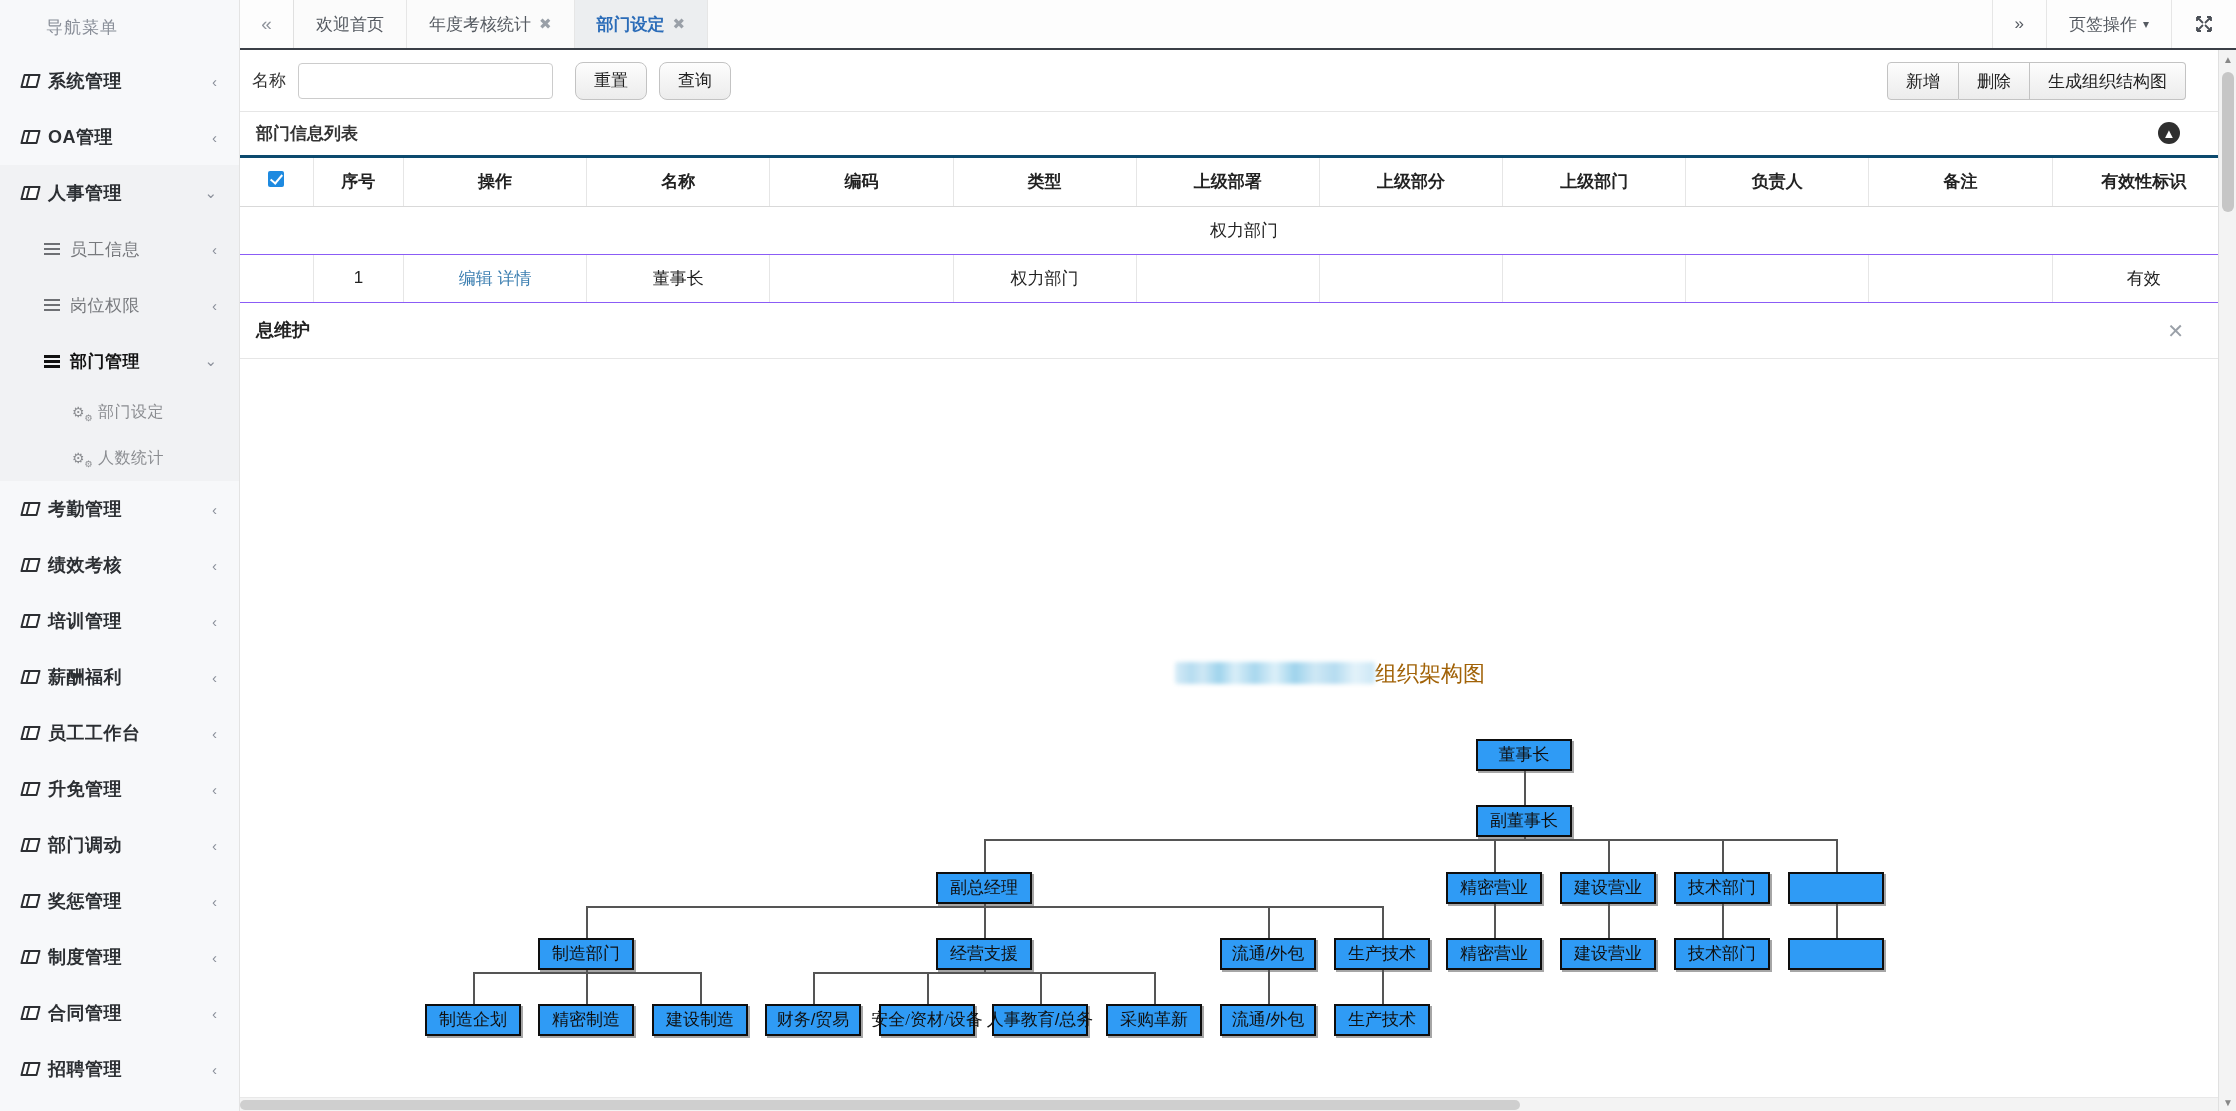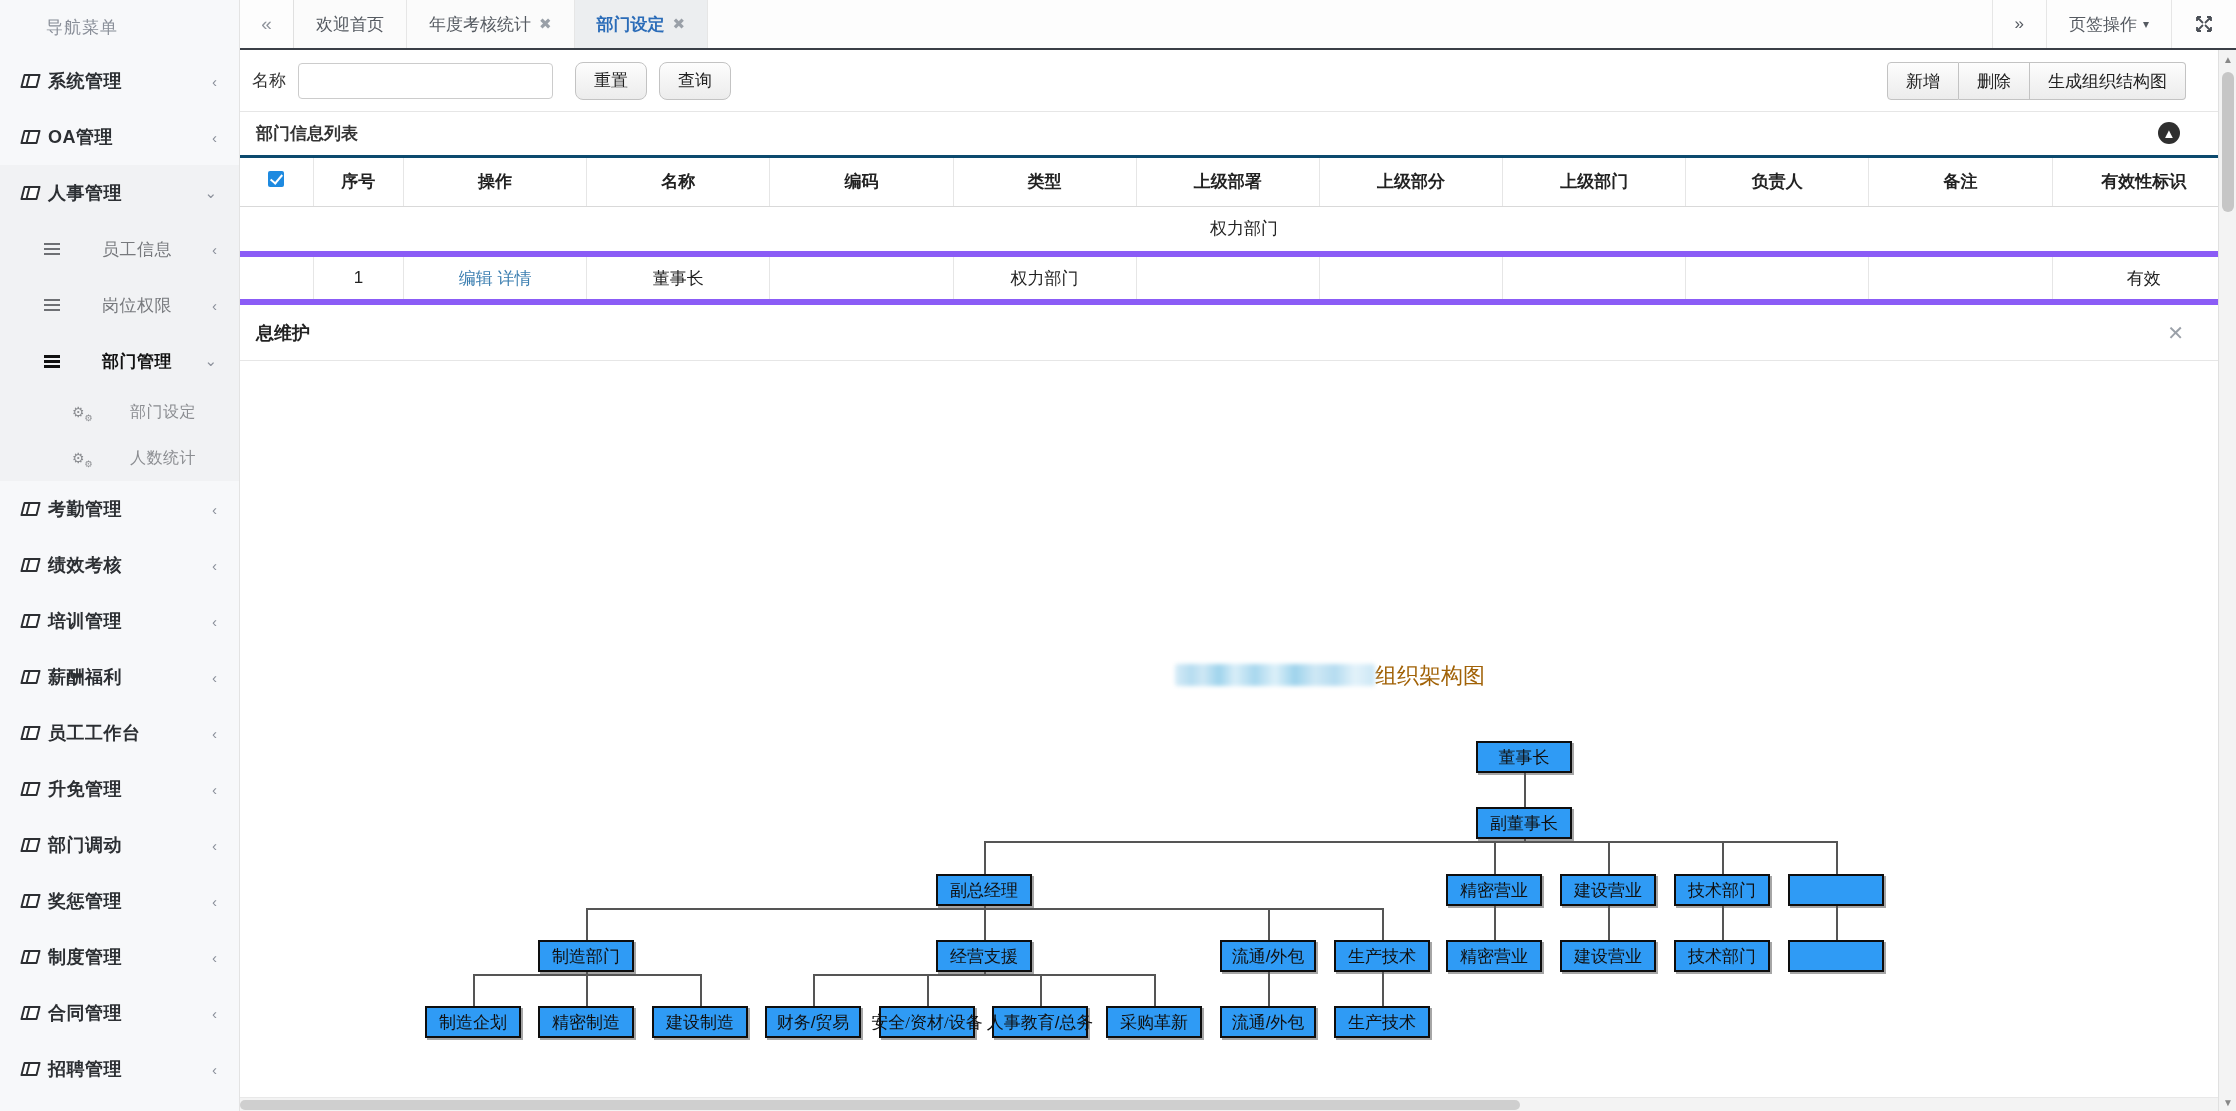--- a/index.html
+++ b/index.html
@@ -23,21 +23,21 @@
     font-size: 17px; color: #8a8f99; padding: 16px 0 14px 46px; letter-spacing: 1px;
   }
   .nav-item {
     display: flex; align-items: center; height: 56px; padding: 0 22px 0 22px;
     cursor: pointer; position: relative;
   }
   .nav-item .ico { width: 26px; flex: none; display:flex; align-items:center; }
   .nav-item .lbl { flex: 1; font-size: 18px; color: #2c2f33; font-weight: 700; letter-spacing: .5px;}
   .nav-item .arw { color:#8a8f99; font-size: 15px; flex:none; }
   .nav-item.sub { padding-left: 44px; }
-  .nav-item.sub .lbl { font-weight: 400; color: #77797d; font-size: 17px; margin-left: 32px;}
+  .nav-item.sub .lbl { font-weight: 400; color: #77797d; font-size: 17px;}
   .nav-item.sub.active .lbl { font-weight: 700; color:#111; }
   .nav-item.sub2 { padding-left: 72px; height: 46px; }
   .nav-item.sub2 .lbl { font-weight: 400; color:#8b8d91; font-size: 16px; }
   .grp-open { background: #f1f2f4; }
   .bookicon { display:inline-block; width:17px; height:14px; position:relative;}
   .bookicon:before{
     content:""; position:absolute; inset:0; border:2px solid #2d2f33;
     border-radius:1px; background:#fff;
     transform: skewX(-14deg);
   }
@@ -108,21 +108,21 @@
   }
 
   table.grid { border-collapse: collapse; width: 100%; table-layout: fixed; padding-left: 44px; }
   table.grid th {
     font-size:17px; color:#222; font-weight:700; height: 48px;
     border-right:1px solid #e6e6e6; border-bottom:1px solid #d9d9d9; text-align:center;
     background:#fff;
   }
   table.grid td {
     font-size:17px; color:#222; height: 48px; text-align:center;
-    border-right:1px solid #e6e6e6; border-bottom:6px solid #8b5cf6;
+    border-right:1px solid #e6e6e6; border-bottom:1px solid #8b5cf6;
   }
   td.grouprow { text-align:left; padding-left:14px; font-weight:400; border-right:none; }
   .lnk { color:#3c7fb1; cursor:pointer; }
   .chk { width:16px; height:16px; background:#1e8ae0; display:inline-block; border-radius:2px; position:relative;}
   .chk:after{ content:""; position:absolute; left:5px; top:1px; width:5px; height:10px;
      border:solid #fff; border-width:0 2px 2px 0; transform:rotate(40deg); }
 
   
   .panel-head {
     height: 56px; display:flex; align-items:center; padding-left:16px; border-bottom:1px solid #e6e6e6;

